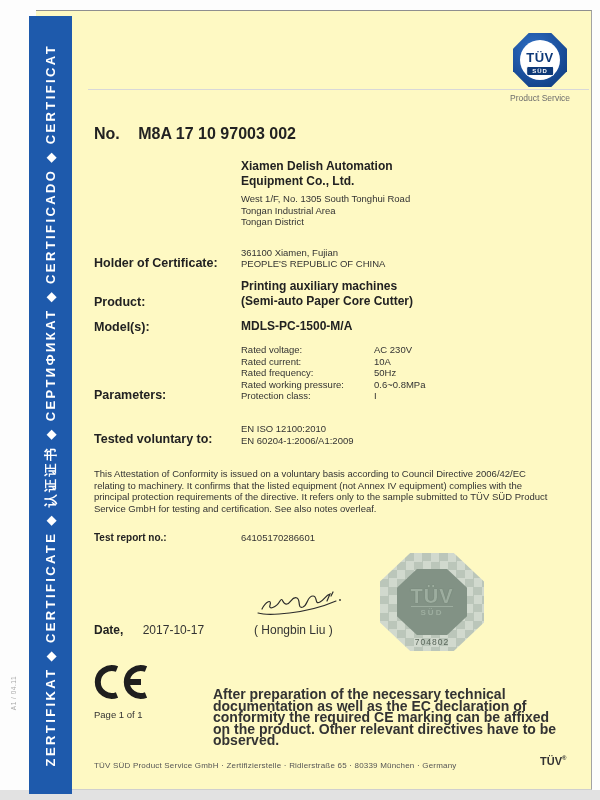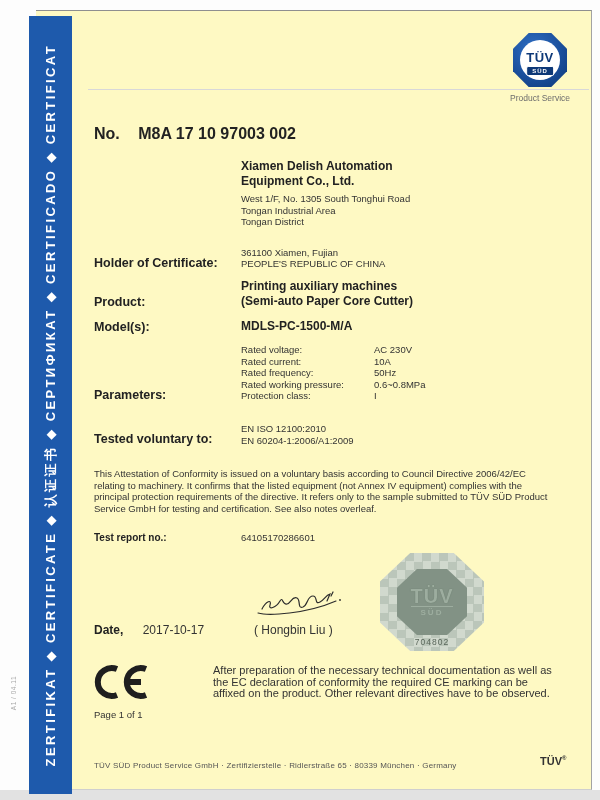--- a/index.html
+++ b/index.html
@@ -66,21 +66,21 @@
 
   
   .sig { position:absolute; left:218px; top:578px; }
   .signer { position:absolute; left:218px; top:612px; font-size:12px; color:#333; }
   .date-line { position:absolute; left:58px; top:612px; font-size:12px; color:#222; }
   .date-line .dl { font-weight:bold; }
   .date-line .dv { margin-left:16px; font-weight:normal; color:#333; }
 
   
   .ce-logo { position:absolute; left:56px; top:652px; }
-  .ce-text { position:absolute; left:177px; top:654px; width:348px; font-size:11px; line-height:11.6px; color:#333; }
+  .ce-text { position:absolute; left:177px; top:678px; width:348px; font-size:14px; line-height:11.6px; color:#333;font-weight:bold; }
   .page-num { position:absolute; left:58px; top:698px; font-size:9.5px; color:#333; }
 
   
   .footer { position:absolute; left:58px; top:750px; font-size:8px; color:#555; letter-spacing:0.2px; }
   .footer-brand { position:absolute; left:504px; top:744px; font-size:11px; font-weight:bold; color:#333; }
   .footer-brand sup { font-size:6px; }
 </style>
 </head>
 <body>
 

